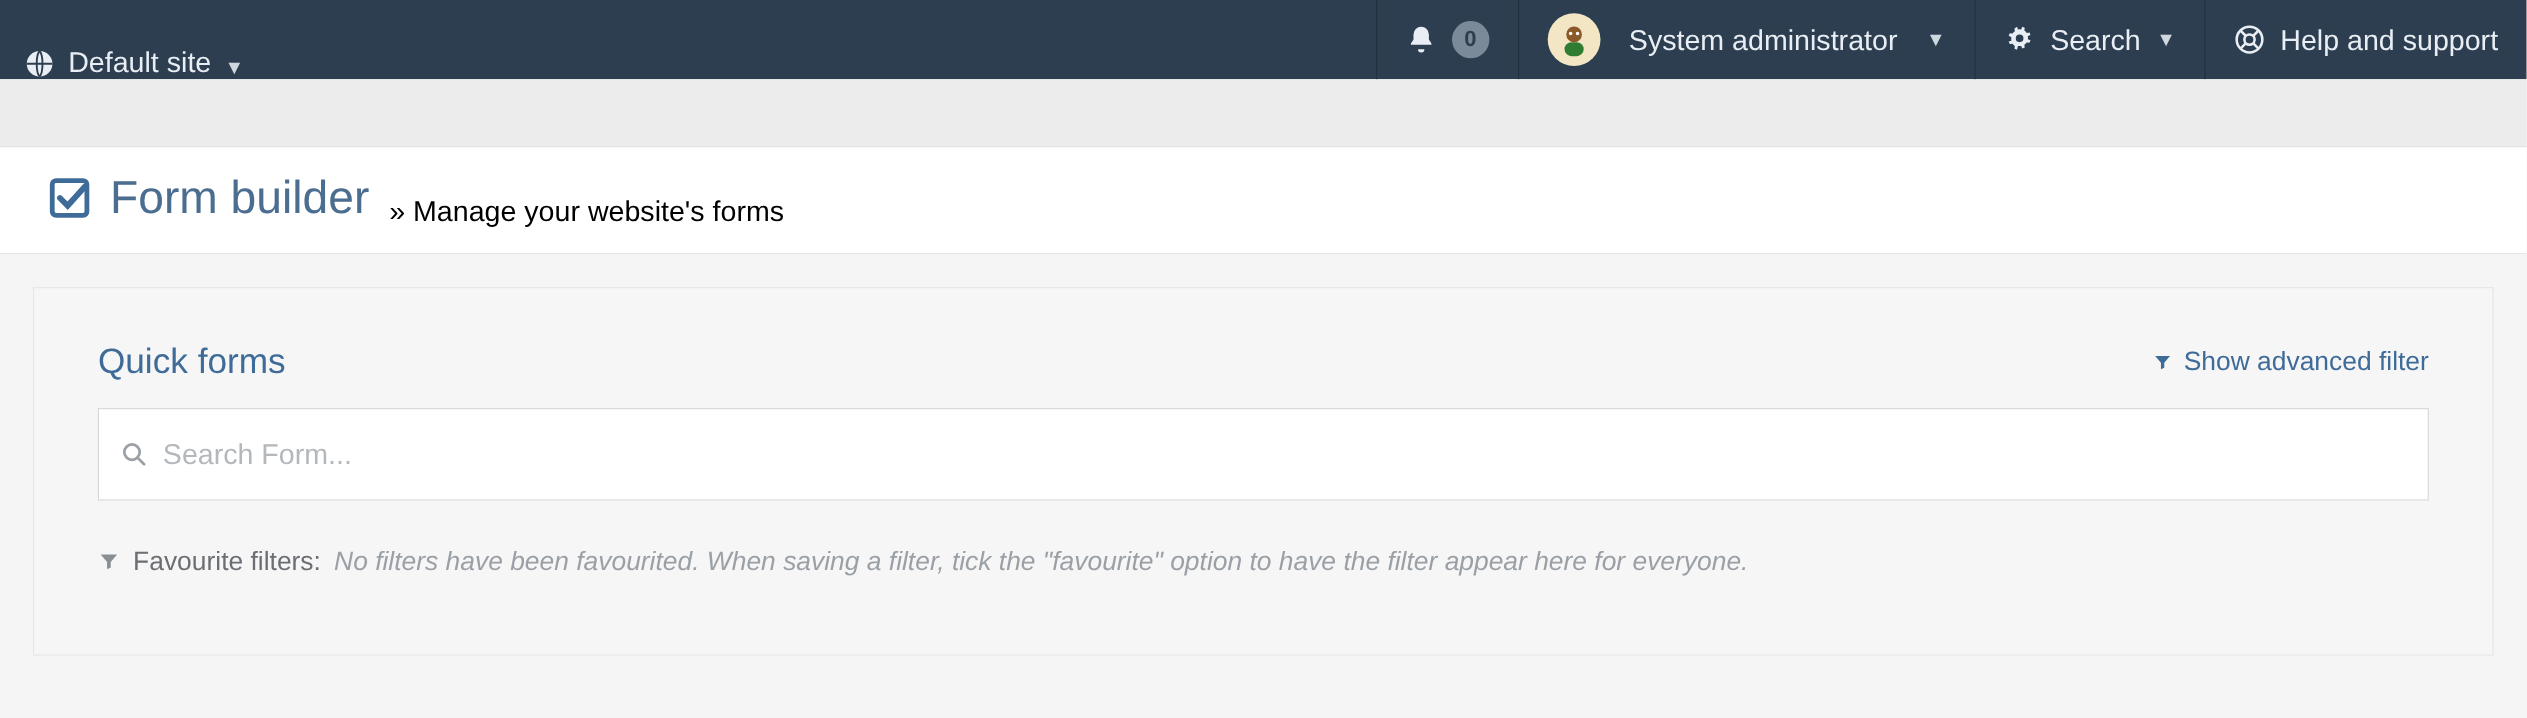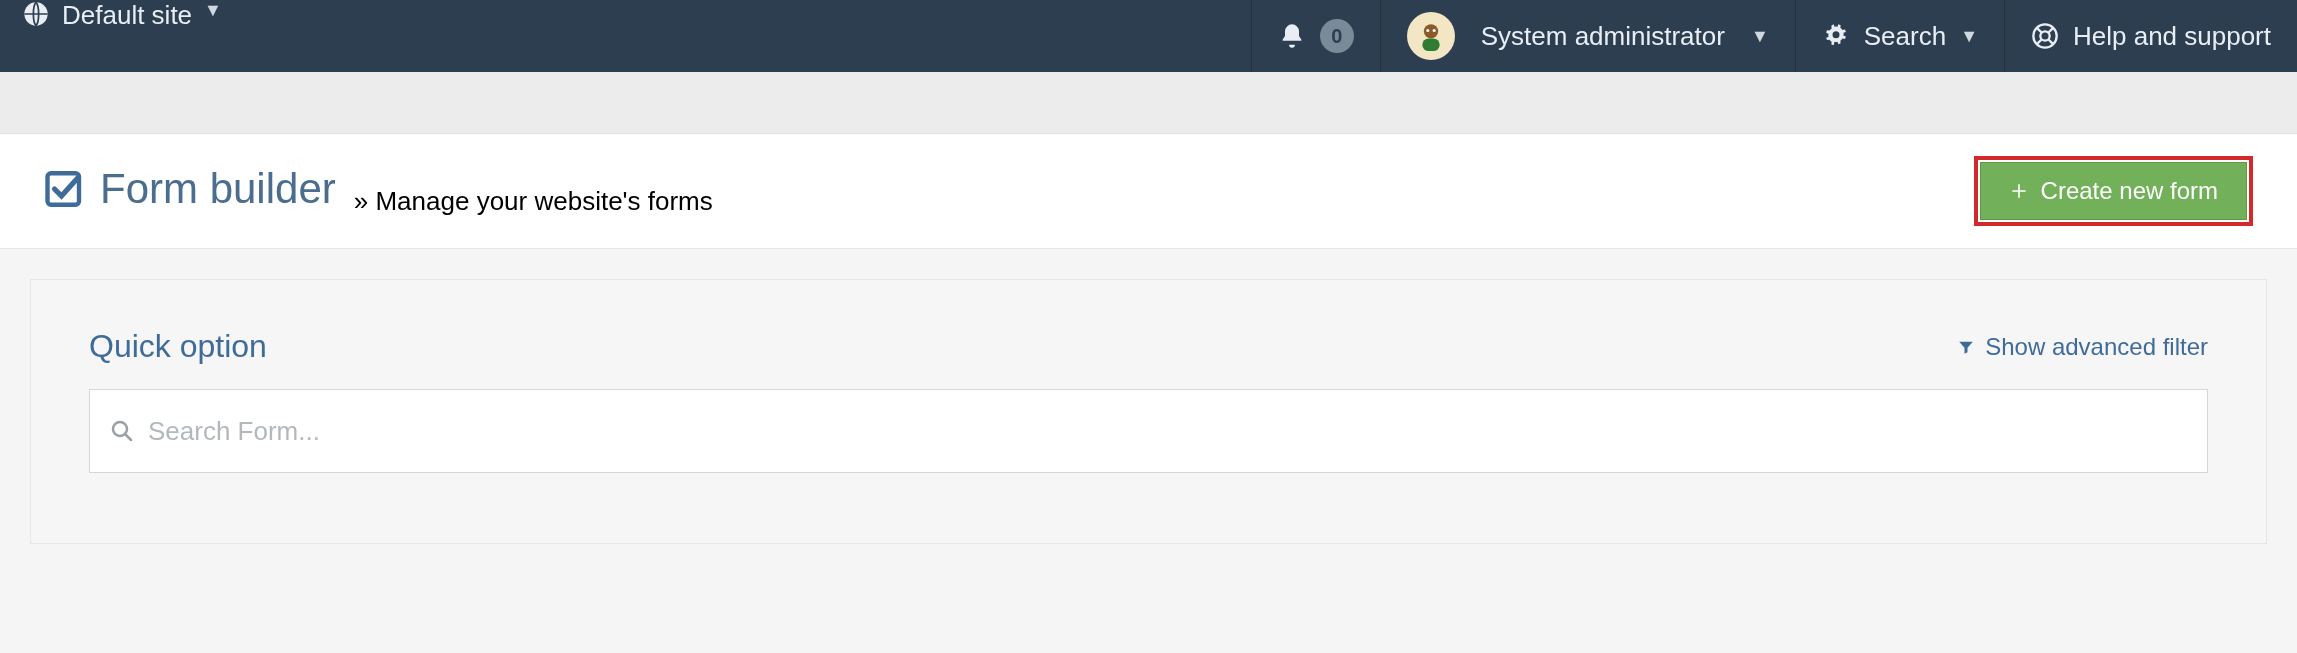--- a/index.html
+++ b/index.html
@@ -13,21 +13,21 @@
   .topbar {
     background: #2c3e50;
     height: 72px;
     display: flex;
     align-items: stretch;
     color: #e8eef4;
     font-size: 26px;
   }
   .topbar .site-picker {
     display: flex;
-    align-items: flex-start;
+    align-items: flex-end;
     padding: 0 22px;
     gap: 12px;
     cursor: pointer;
   }
   .topbar .spacer { flex: 1; }
   .topbar .section {
     display: flex;
     align-items: center;
     padding: 0 26px;
     gap: 14px;
@@ -233,49 +233,48 @@
           </svg>
       </span>
       <span>Form builder</span>
     </div>
     <div class="page-subtitle">
       <span>»</span>
       <span>Manage your website's forms</span>
     </div>
   </div>
   <div class="grow"></div>
-  <div class="create-btn-wrap">
-    <button class="create-btn">
-      <span class="icon">
-        <svg viewBox="0 0 24 24">
-            <path d="M11 4h2v16h-2zM4 11h16v2H4z"></path>
-          </svg>
-      </span>
-      <span>Create new form</span>
-    </button>
-  </div>
 </div>
 
 <div class="content">
   <div class="panel">
     <div class="panel-head">
-      <div class="quick-search-title">Quick option</div>
+      <div class="quick-search-title">Quick forms</div>
       <div class="grow"></div>
       <div class="adv-filter">
         <span class="icon">
           <svg viewBox="0 0 24 24">
               <path d="M3 5h18l-7 8v6l-4 2v-8z"></path>
             </svg>
         </span>
         <span>Show advanced filter</span>
       </div>
     </div>
     <div class="search-box">
       <span class="icon">
         <svg viewBox="0 0 24 24">
             <circle cx="10" cy="10" r="7" fill="none" stroke="#9aa0a6" stroke-width="2.5"></circle>
             <path d="M15 15l6 6" stroke="#9aa0a6" stroke-width="2.5" stroke-linecap="round"></path>
           </svg>
       </span>
       <input type="text" placeholder="Search Form..." style="">
     </div>
+    <div class="fav-row">
+      <span class="icon">
+        <svg viewBox="0 0 24 24">
+            <path d="M3 5h18l-7 8v6l-4 2v-8z"></path>
+          </svg>
+      </span>
+      <span class="fav-label">Favourite filters:</span>
+      <span class="fav-text">No filters have been favourited. When saving a filter, tick the "favourite" option to have the filter appear here for everyone.</span>
+    </div>
   </div>
 </div>
 
 </body></html>

